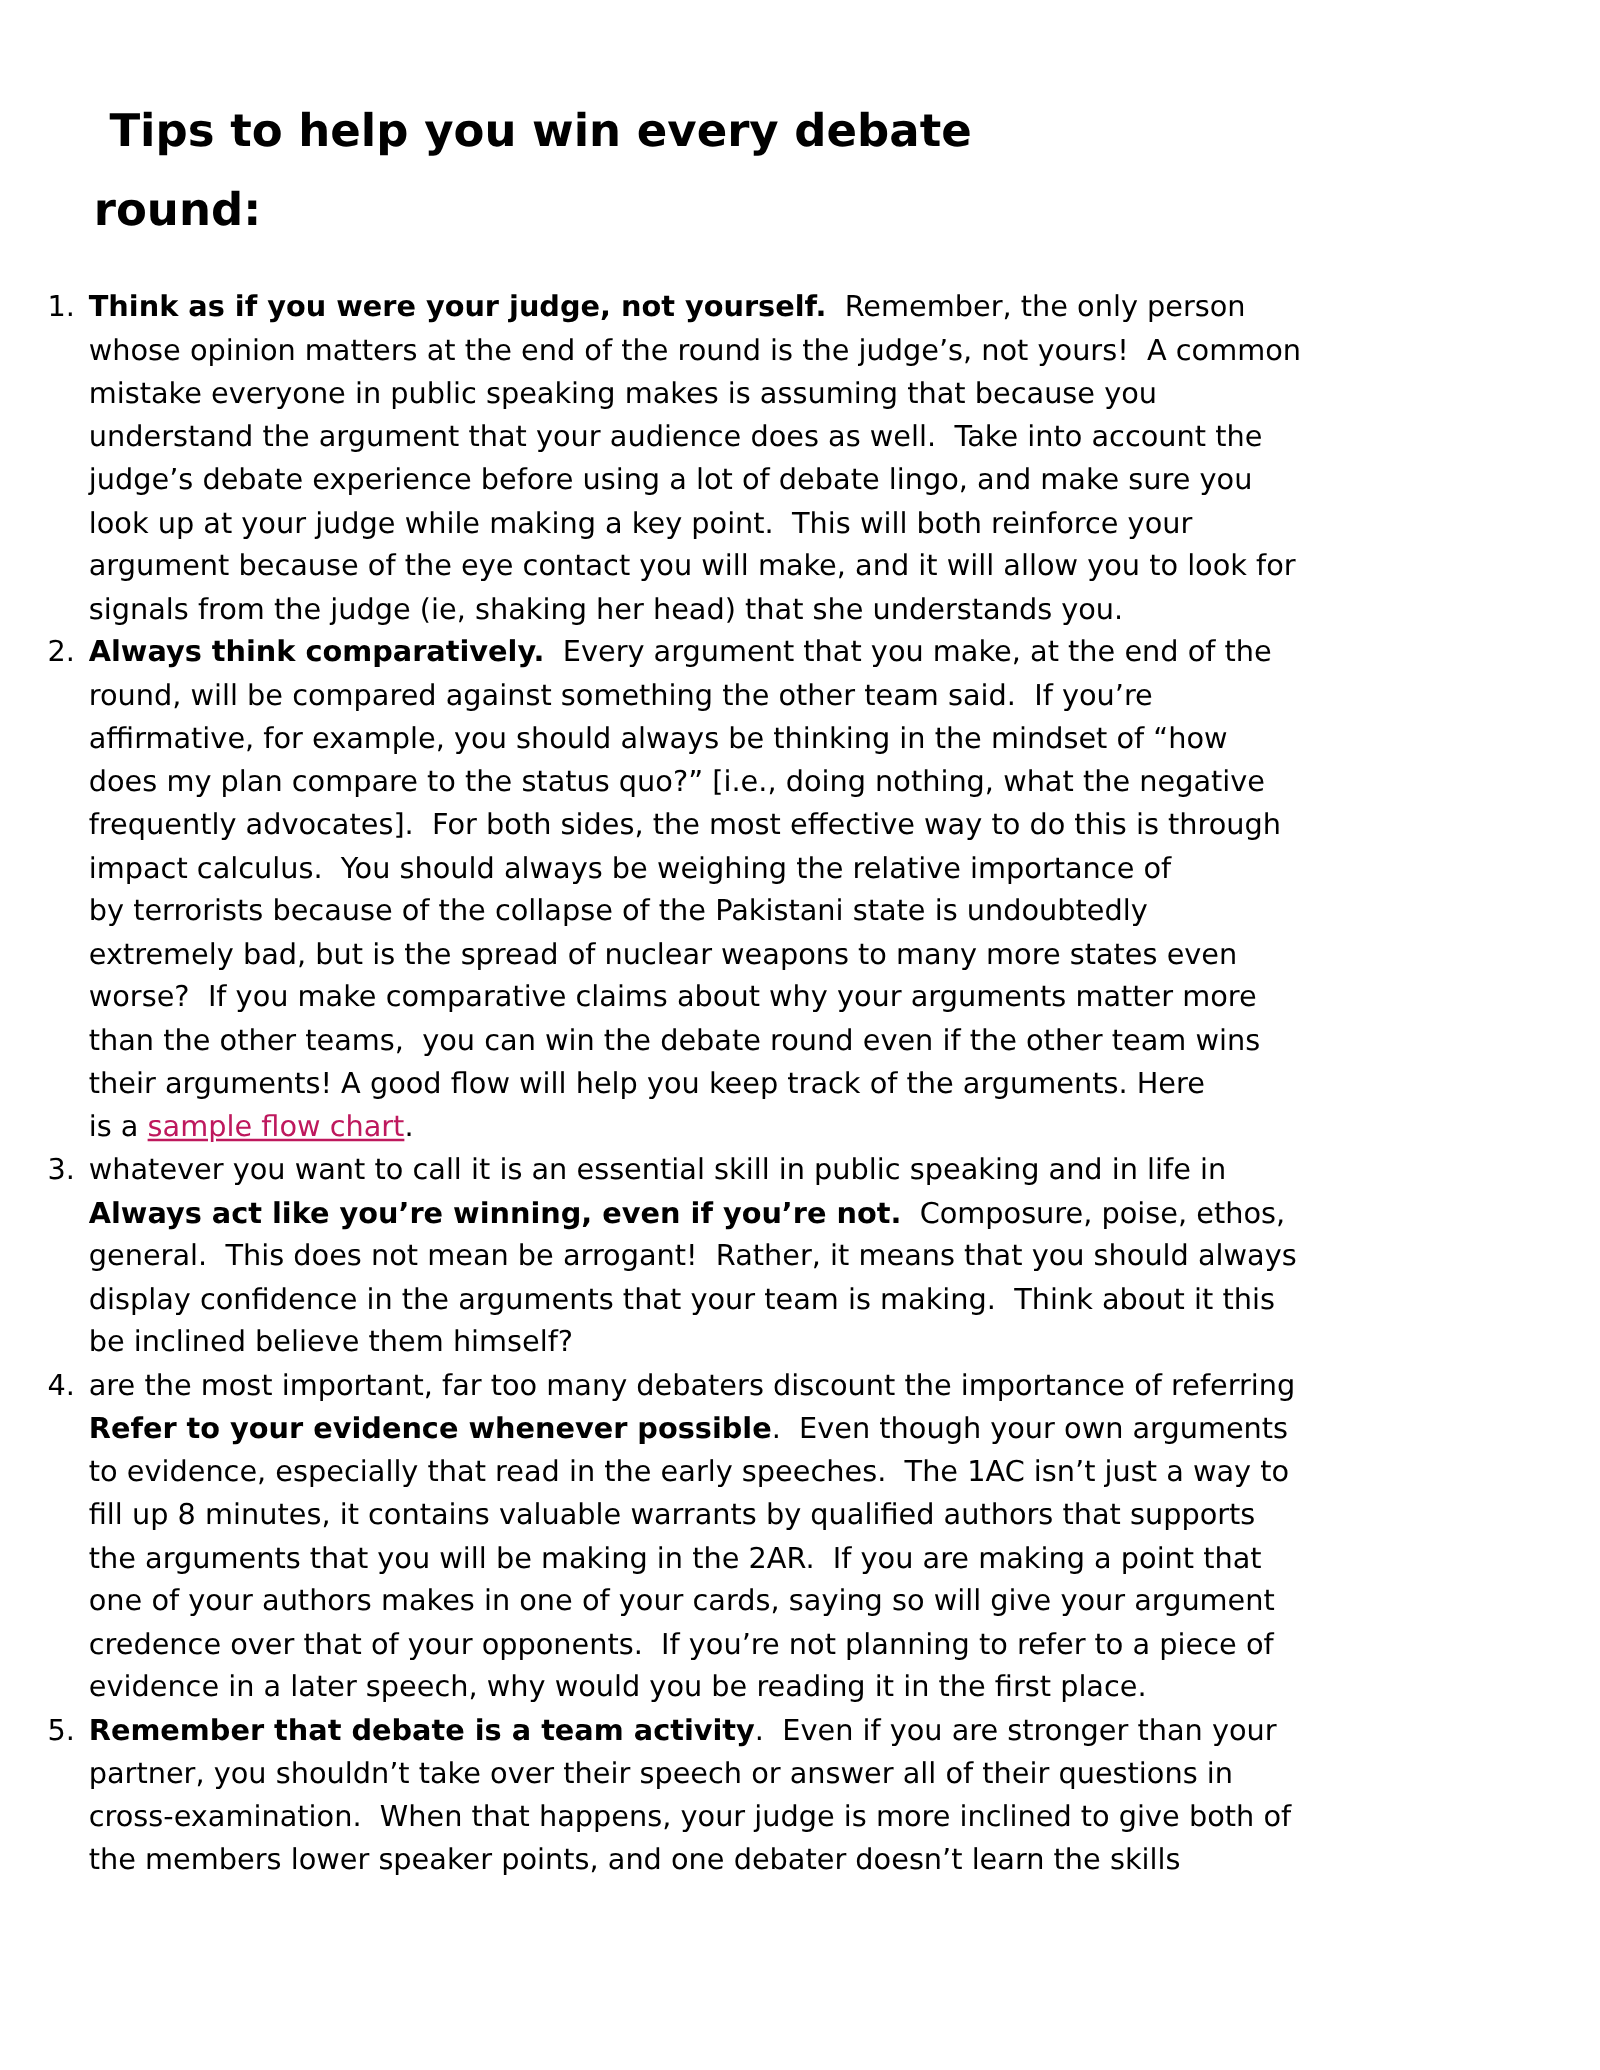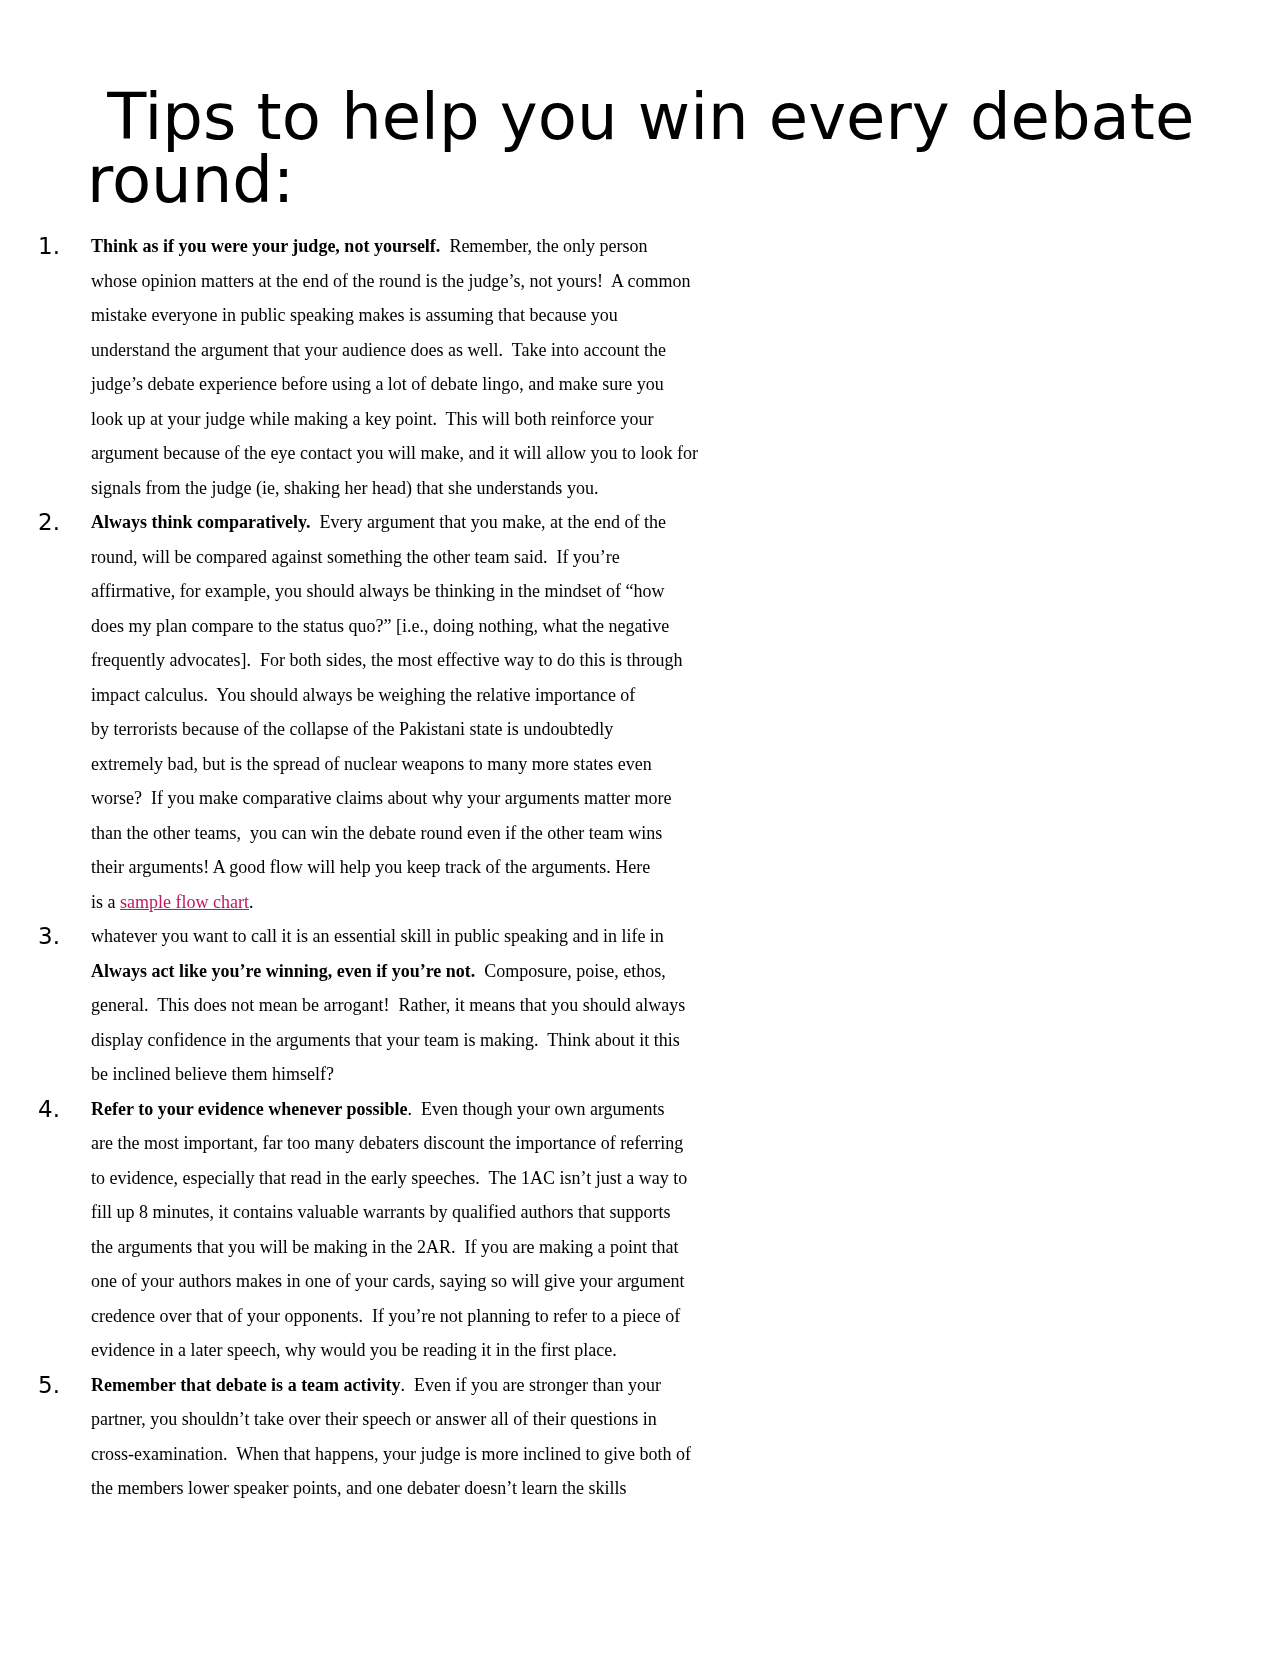--- a/index.html
+++ b/index.html
@@ -1,23 +1,23 @@
 <!DOCTYPE html>
 <html><head>
 <meta charset="utf-8">
 <style>
   html, body { margin:0; padding:0; background:#ffffff; }
   body { width:1280px; height:1656px; position:relative; overflow:hidden;
          font-family:"DejaVu Sans", sans-serif; color:#000; }
-  .title { position:absolute; left:75px; top:74px; margin:12px; font-weight:normal;
-           font-size:64px; line-height:63px; white-space:pre; }
+  .title { position:absolute; left:75px; top:74px; margin:0; font-weight:bold;
+           font-size:36px; line-height:63px; white-space:pre; }
   .list { position:absolute; left:0; top:229px; width:1280px; margin:0; padding:0; list-style:none; }
   .item { position:relative; }
   .num { position:absolute; left:38px; top:0; font-size:23px; line-height:34.5px; }
-  .body { margin-left:91px; font-size:18px; line-height:34.5px;font-family:Liberation Serif, serif; }
+  .body { margin-left:71px; font-size:23px; line-height:34.5px; }
   .line { display:block; white-space:pre; }
   .bold { font-weight:bold; }
   a.link { color:#2f74c8; text-decoration:underline; }
 </style>
 </head>
 <body>
 
 <h1 class="title"><span class="line"> Tips to help you win every debate</span><span class="line">round:</span></h1>
 
 <ol class="list">
@@ -61,22 +61,22 @@
       <span class="line"><span class="bold">Always act like you’re winning, even if you’re not.</span><span>  Composure, poise, ethos,</span></span>
       <span class="line">general.  This does not mean be arrogant!  Rather, it means that you should always</span>
       <span class="line">display confidence in the arguments that your team is making.  Think about it this</span>
       <span class="line">be inclined believe them himself?</span>
     </div>
   </li>
 
   <li class="item">
     <span class="num">4.</span>
     <div class="body">
+      <span class="line">are the most important, far too many debaters discount the importance of referring</span>
       <span class="line"><span class="bold">Refer to your evidence whenever possible</span><span>.  Even though your own arguments</span></span>
-      <span class="line">are the most important, far too many debaters discount the importance of referring</span>
       <span class="line">to evidence, especially that read in the early speeches.  The 1AC isn’t just a way to</span>
       <span class="line">fill up 8 minutes, it contains valuable warrants by qualified authors that supports</span>
       <span class="line">the arguments that you will be making in the 2AR.  If you are making a point that</span>
       <span class="line">one of your authors makes in one of your cards, saying so will give your argument</span>
       <span class="line">credence over that of your opponents.  If you’re not planning to refer to a piece of</span>
       <span class="line">evidence in a later speech, why would you be reading it in the first place.</span>
     </div>
   </li>
 
   <li class="item">

